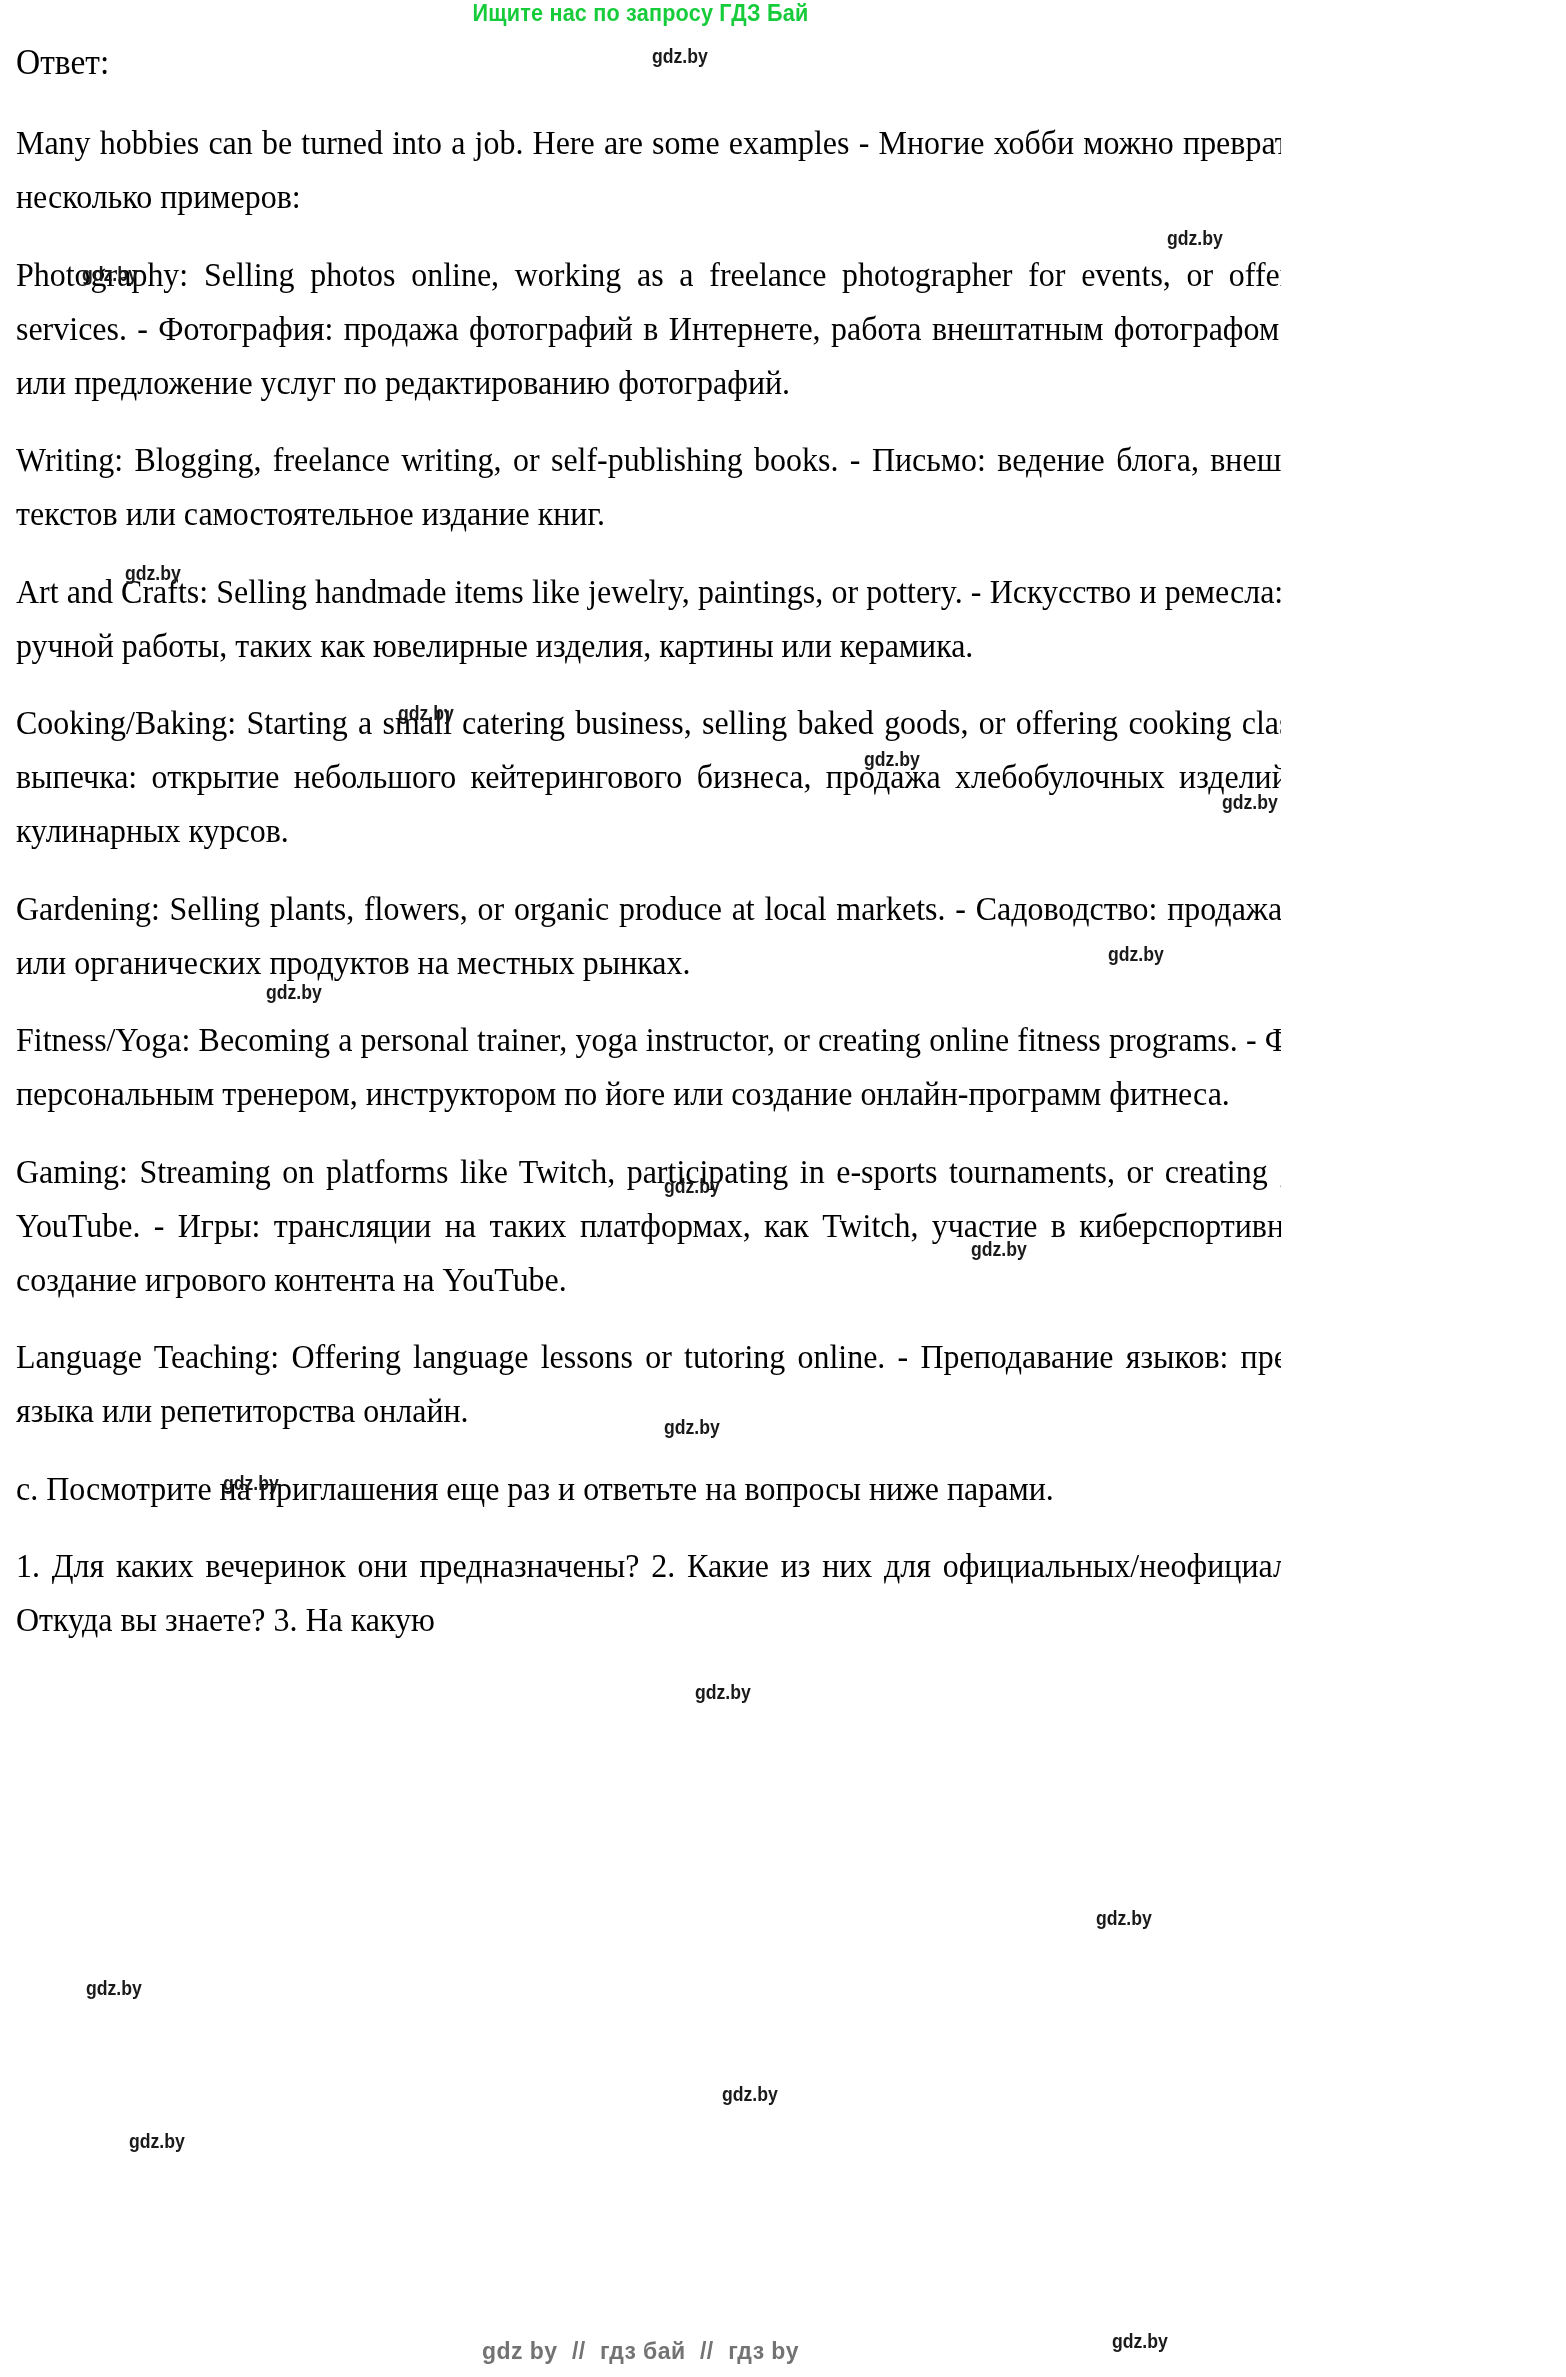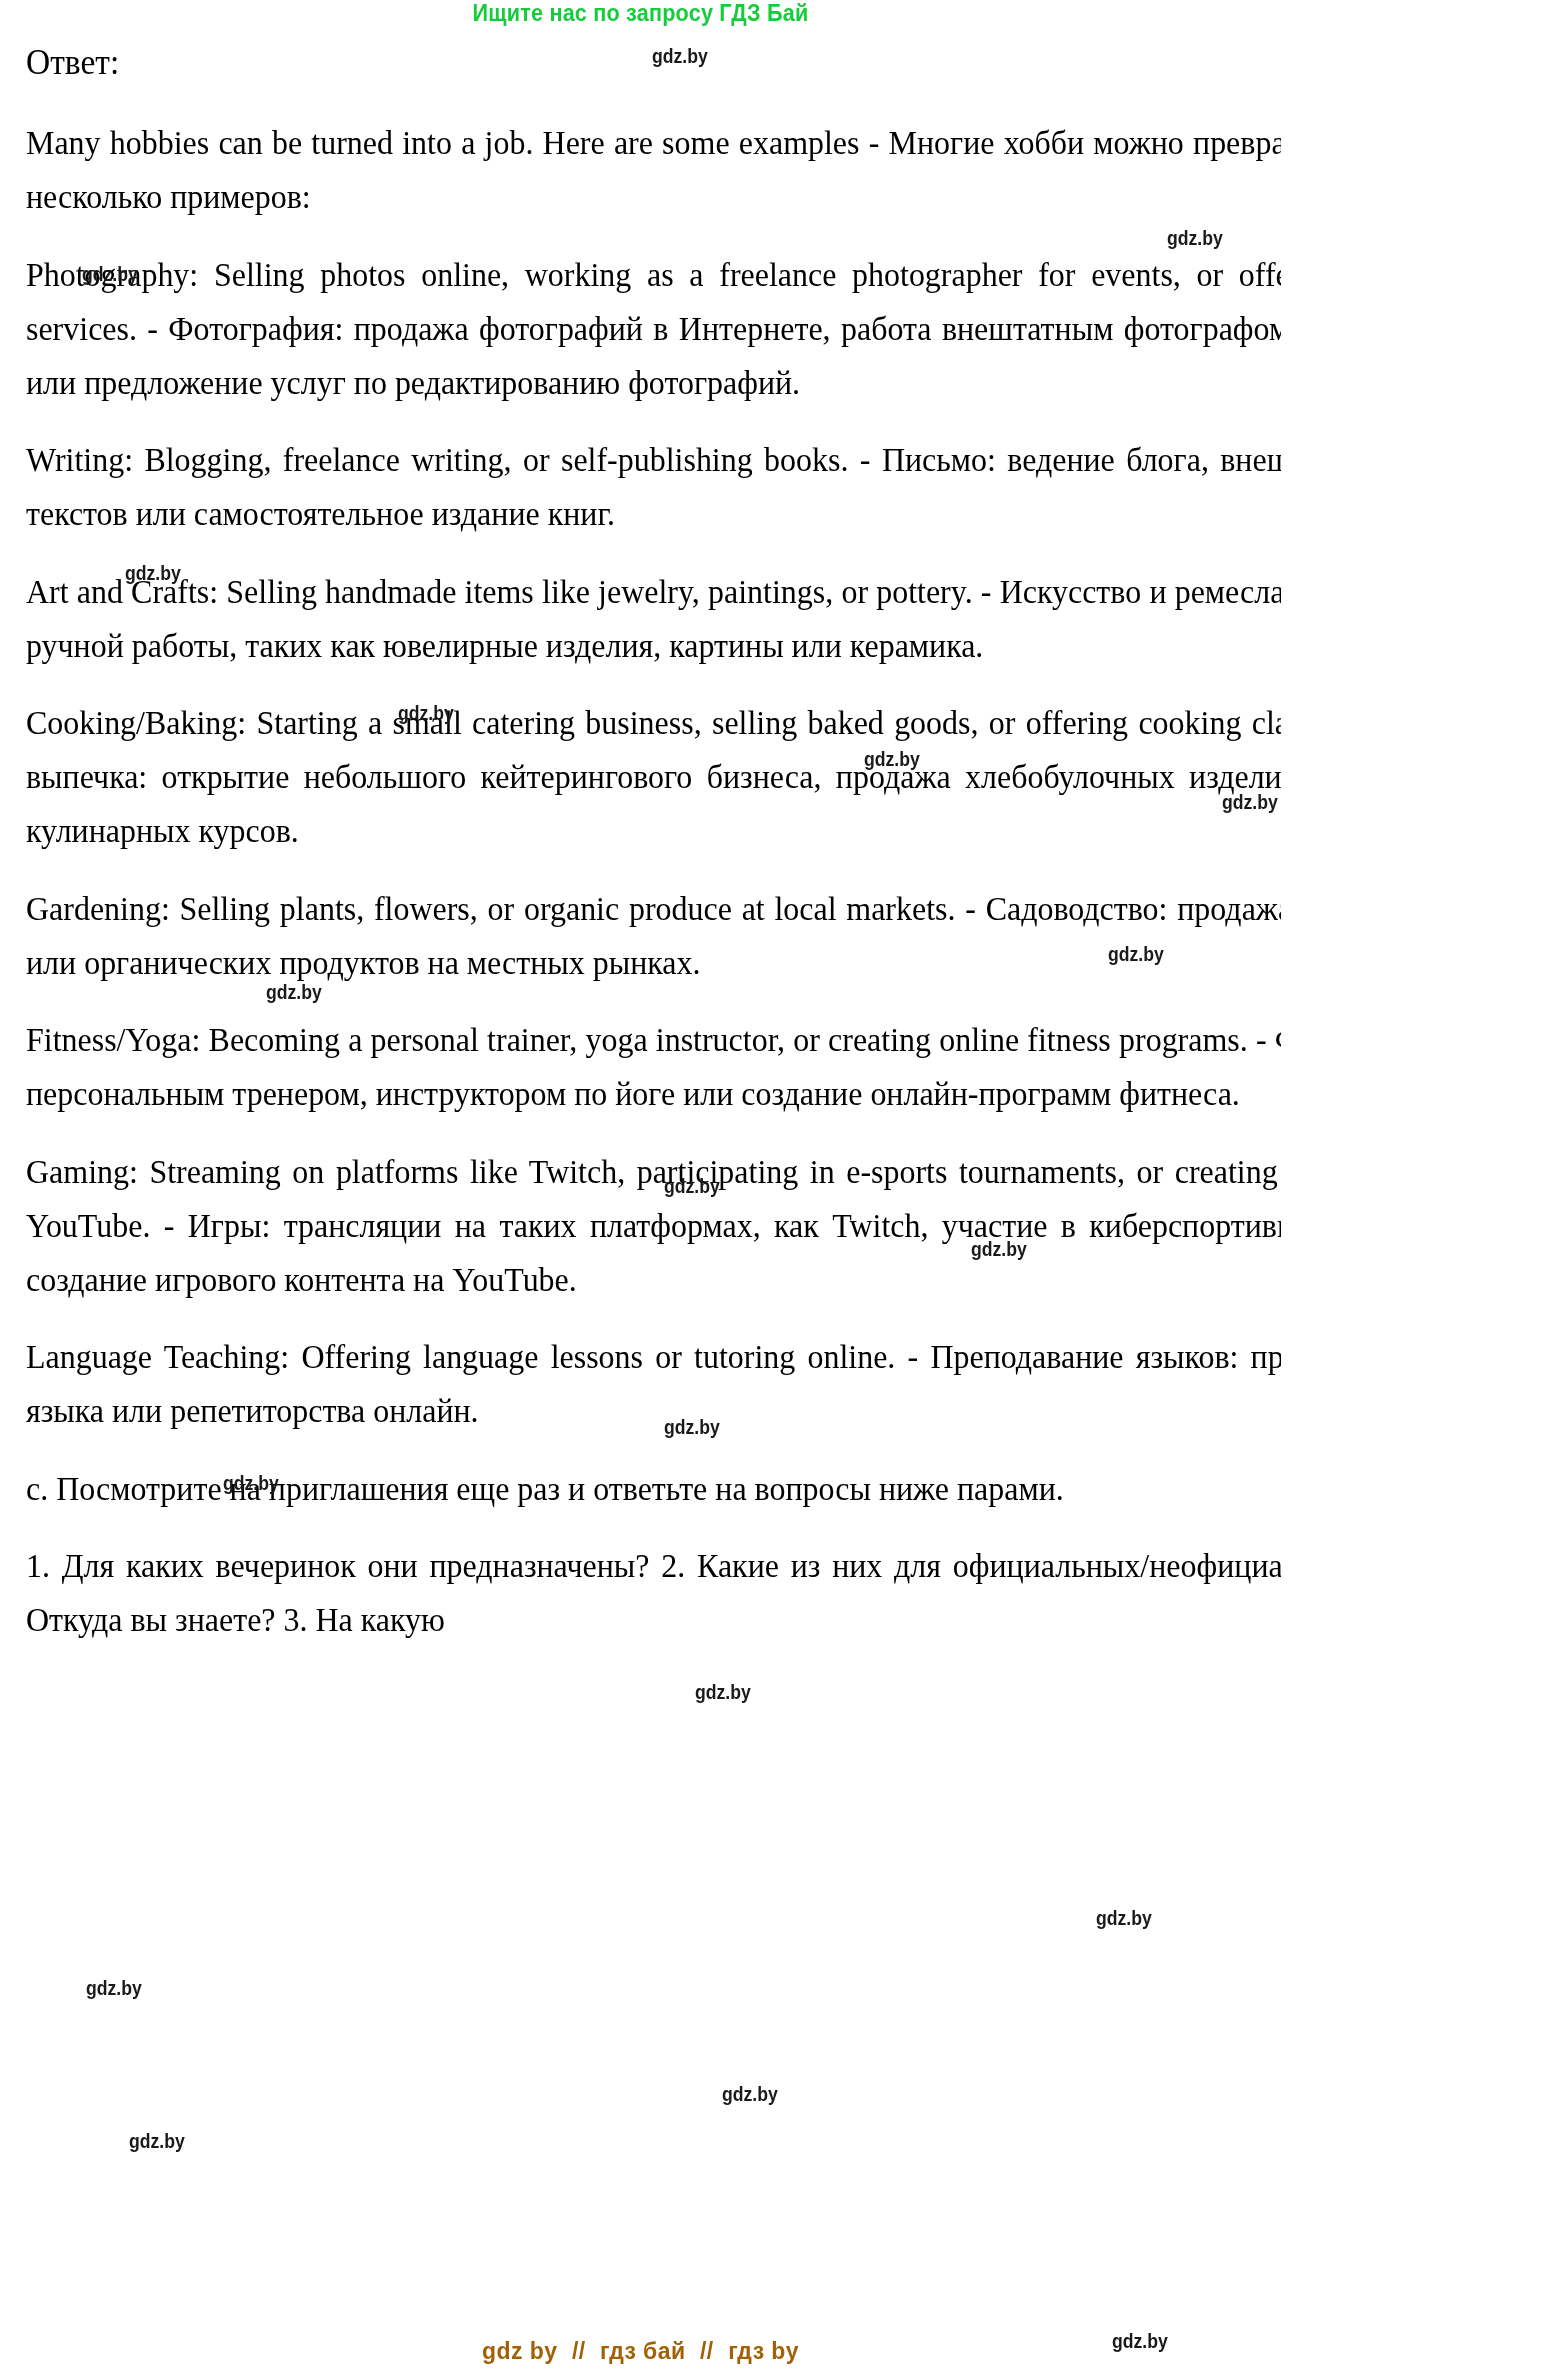--- a/index.html
+++ b/index.html
@@ -29,21 +29,21 @@
     font-weight: 700;
     letter-spacing: 0.2px;
     transform: scaleX(0.92);
     transform-origin: center top;
     white-space: nowrap;
   }
 
   
   .doc {
     position: absolute;
-    left: 26px;
+    left: 16px;
     top: 44px;
     width: 1508px;
   }
 
   .answer-label {
     font-size: 36px;
     line-height: 1.0;
     color: #000;
     margin: 0 0 36px 0;
     transform: scaleX(0.93);
@@ -80,21 +80,21 @@
     pointer-events: none;
   }
 
   
   .footer {
     position: absolute;
     left: 0;
     bottom: 12.5px;
     width: 100%;
     text-align: center;
-    color: #a16207;
+    color: #737373;
     font-family: "Liberation Sans", "DejaVu Sans", sans-serif;
     font-size: 23px;
     font-weight: 700;
     letter-spacing: 0.4px;
     white-space: nowrap;
   }
   .footer .sep { padding: 0 7.8px; }
 </style>
 </head>
 <body>

